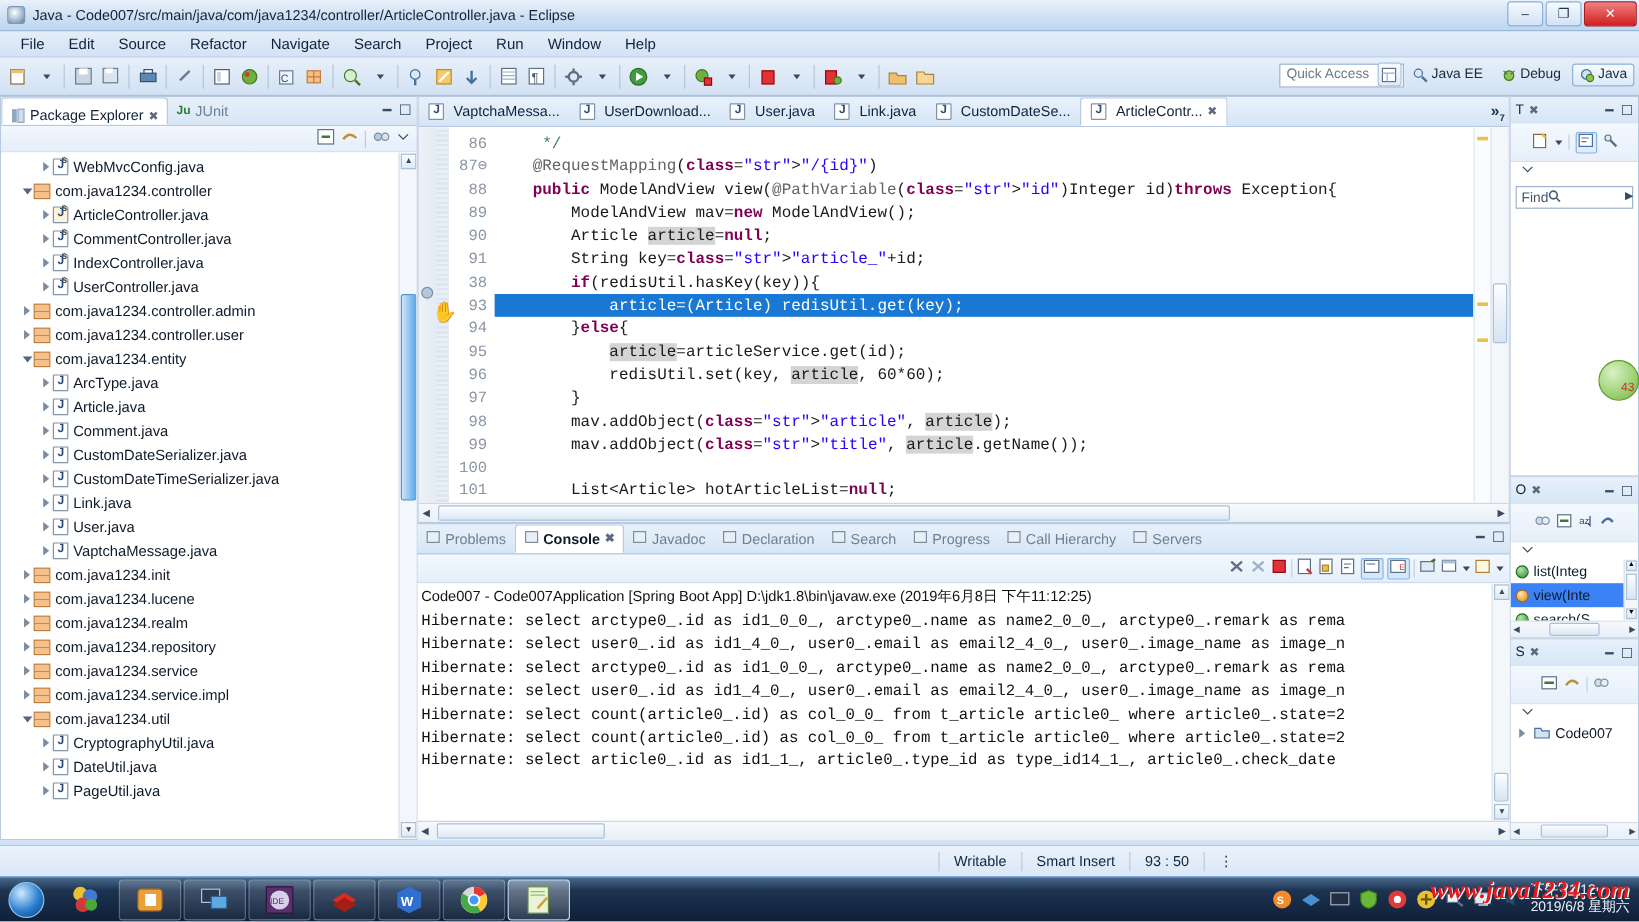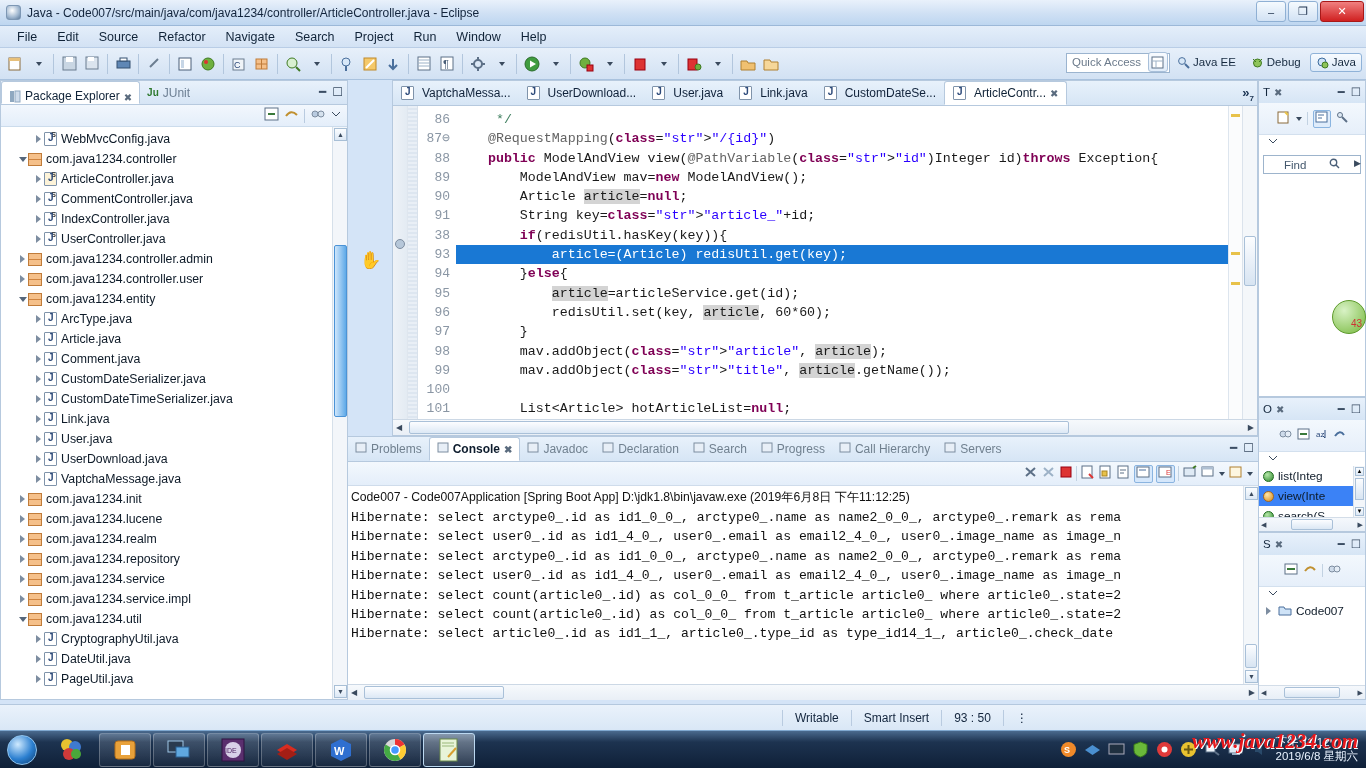--- a/index.html
+++ b/index.html
@@ -78,21 +78,21 @@
   .ic-java.s:before{content:"S";position:absolute;right:0px;top:-2px;font-size:7px;color:#3a3a3a;font-weight:bold;}
   .ic-java.warn{background:#fdf3d8;}.ind1{padding-left:16px}.ind2{padding-left:32px}
   .ind3{padding-left:32px}
   .vscroll{position:absolute;right:0;top:0;width:15px;height:100%;background:#f3f6fa;border-left:1px solid #d6e0ea;}
   .vthumb{position:absolute;left:1px;width:13px;background:linear-gradient(90deg,#cfe6fb,#5ea9e8);
     border:1px solid #4b93d6;border-radius:2px;}
   .sarrow{position:absolute;left:1px;width:13px;height:13px;background:linear-gradient(#fbfdff,#dce8f5);
     border:1px solid #a8bfd6;display:flex;align-items:center;justify-content:center;font-size:7px;color:#3a4a5e;}
   
   .center{flex:1;display:flex;flex-direction:column;min-width:0;}
-  .editor{height:356px;display:flex;flex-direction:column;margin-left:44px;}
+  .editor{height:356px;display:flex;flex-direction:column;}
   .etabs{height:25px;background:linear-gradient(#e8f1fb,#d6e5f5);display:flex;align-items:flex-end;
     border-bottom:1px solid #b6c9de;position:relative;overflow:hidden;}
   .etab{display:flex;align-items:center;gap:4px;height:24px;padding:0 8px;font-size:12px;
     color:#0f2236;white-space:nowrap;}
   .etab.active{background:#fff;border:1px solid #b6c9de;border-bottom-color:#fff;border-radius:3px 3px 0 0;}
   .etab.inactive{color:#10223a;}
   .etab-more{position:absolute;right:3px;bottom:2px;font-size:13px;color:#1b3352;font-weight:bold;}
   .code-area{flex:1;background:#fff;display:flex;position:relative;overflow:hidden;}
   .mark-col{width:15px;background:linear-gradient(90deg,#eef2f7,#e3ebf3);border-right:1px solid #dfe6ee;
     position:relative;}
@@ -130,21 +130,21 @@
     color:#111;white-space:pre;}
   
   .right{width:108px;display:flex;flex-direction:column;gap:0;}
   .rpanel{background:#fff;border:1px solid #b6c9de;display:flex;flex-direction:column;}
   .rtabs{height:22px;background:linear-gradient(#e8f1fb,#d6e5f5);display:flex;align-items:center;
     padding-left:4px;gap:4px;position:relative;font-size:11.5px;color:#13263c;}
   .rbar{height:32px;background:linear-gradient(#f3f8fd,#e6effa);display:flex;align-items:center;
     justify-content:center;gap:5px;border-bottom:1px solid #d3e0ee;}
   .rbody{flex:1;background:#fff;position:relative;overflow:hidden;}
   .find{margin:6px 4px;height:19px;border:1px solid #9db4cc;background:#fff;display:flex;
-    align-items:center;justify-content:space-between;padding:0 20px;font-size:11.5px;color:#44586d;}
+    align-items:center;justify-content:flex-start;padding:0 4px;font-size:11.5px;color:#44586d;}
   .olrow{height:20px;display:flex;align-items:center;gap:4px;font-size:11.8px;color:#0d1a28;
     padding-left:4px;white-space:nowrap;}
   .olrow.sel{background:#3b82f6;}
   .dot{width:11px;height:11px;border-radius:50%;flex:none;
     background:radial-gradient(circle at 35% 30%,#b6e8a8,#2f8a2f);border:1px solid #1f6b1f;}
   .dot.o{background:radial-gradient(circle at 35% 30%,#ffe6a8,#d88b1a);border-color:#a9661a;}
   .hsb{height:14px;background:linear-gradient(#f5f8fc,#e8eff7);border-top:1px solid #d3dde8;
     display:flex;align-items:center;justify-content:space-between;padding:0 2px;}
   .hsb .th{height:11px;width:42px;background:linear-gradient(#fcfdff,#dbe7f4);border:1px solid #a9c0d8;border-radius:2px;}
   
@@ -559,27 +559,20 @@
             <span class="arw"></span>
           </span>
           <span class="ic-java"></span>
           <span>User.java</span>
         </div>
         <div class="trow ind2">
           <span class="arrow">
             <span class="arw"></span>
           </span>
           <span class="ic-java"></span>
-          <span>UserDownload.java</span>
-        </div>
-        <div class="trow ind2">
-          <span class="arrow">
-            <span class="arw"></span>
-          </span>
-          <span class="ic-java"></span>
           <span>VaptchaMessage.java</span>
         </div>
         <div class="trow ind1">
           <span class="arrow">
             <span class="arw"></span>
           </span>
           <span class="ic-pkg"></span>
           <span>com.java1234.init</span>
         </div>
         <div class="trow ind1">

